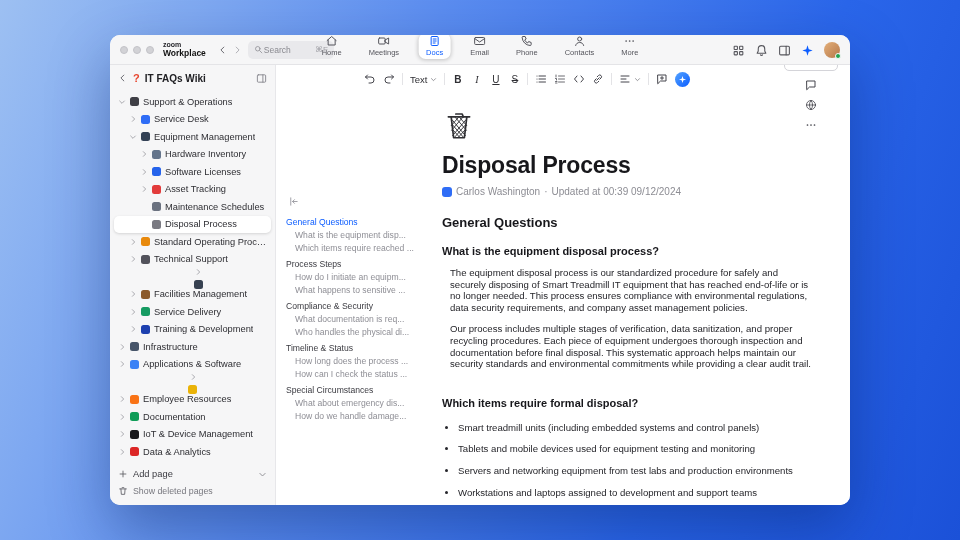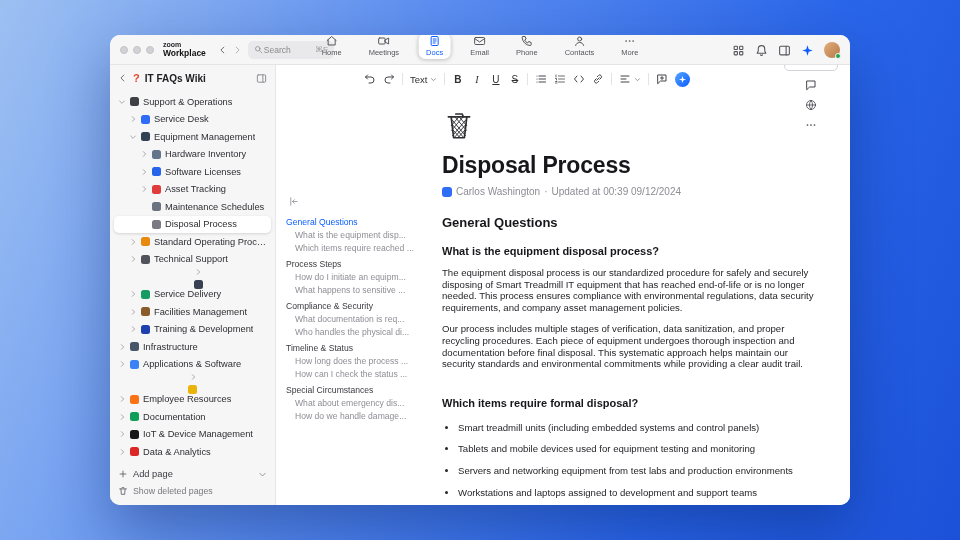--- a/index.html
+++ b/index.html
@@ -111,21 +111,21 @@
   .doc { flex:1; padding:14px 34px 0 14px; min-width:0; }
   .doc-emoji { width:34px; height:36px; display:block; }
   .doc-title { font-size:23px; font-weight:700; color:#17171b; margin-top:9px; letter-spacing:-.2px; }
   .byline { display:flex; align-items:center; gap:4px; margin-top:7px; font-size:10px; color:#8c8c93; }
   .byline .bav { width:10px; height:10px; border-radius:3px; flex:none; }
   .byline .upd::before { content:"·"; margin-right:4px; }
   .doc h2 { font-size:13px; font-weight:700; color:#17171b; margin-top:18px; }
   .doc h3 { font-size:11px; font-weight:700; color:#17171b; }
   .h3a { margin-top:15px; }
   .h3b { margin-top:27px; }
-  .doc p { font-size:9.6px; line-height:11.6px; color:#26262b; margin-top:10px; }
+  .doc p { font-size:9.6px; line-height:11.6px; color:#26262b; margin-top:10px;margin-left:8px; }
   .doc ul { margin-top:13px; padding-left:16px; }
   .doc li { font-size:9.6px; line-height:11.6px; color:#26262b; margin-bottom:10px; }
 </style>
 </head>
 <body>
 
 <div class="stage">
   <div class="window">
 
     <div class="titlebar">
@@ -364,31 +364,31 @@
               </span>
               <span class="tree-ic" style="background: rgb(55, 65, 81);"></span>
               <span class="tree-lb">Operations Control</span>
             </div>
             <div class="tree-row" style="padding-left: 15px;">
               <span class="chev">
                 <svg viewBox="0 0 24 24" width="100%" height="100%" fill="none" stroke="currentColor" stroke-width="2.4" stroke-linecap="round" stroke-linejoin="round">
                   <path d="M10 5l7 7-7 7"></path>
                 </svg>
               </span>
+              <span class="tree-ic" style="background: rgb(139, 90, 43);"></span>
+              <span class="tree-lb">Facilities Management</span>
+            </div>
+            <div class="tree-row" style="padding-left: 15px;">
+              <span class="chev">
+                <svg viewBox="0 0 24 24" width="100%" height="100%" fill="none" stroke="currentColor" stroke-width="2.4" stroke-linecap="round" stroke-linejoin="round">
+                  <path d="M10 5l7 7-7 7"></path>
+                </svg>
+              </span>
               <span class="tree-ic" style="background: rgb(22, 155, 98);"></span>
               <span class="tree-lb">Service Delivery</span>
-            </div>
-            <div class="tree-row" style="padding-left: 15px;">
-              <span class="chev">
-                <svg viewBox="0 0 24 24" width="100%" height="100%" fill="none" stroke="currentColor" stroke-width="2.4" stroke-linecap="round" stroke-linejoin="round">
-                  <path d="M10 5l7 7-7 7"></path>
-                </svg>
-              </span>
-              <span class="tree-ic" style="background: rgb(139, 90, 43);"></span>
-              <span class="tree-lb">Facilities Management</span>
             </div>
             <div class="tree-row" style="padding-left: 15px;">
               <span class="chev">
                 <svg viewBox="0 0 24 24" width="100%" height="100%" fill="none" stroke="currentColor" stroke-width="2.4" stroke-linecap="round" stroke-linejoin="round">
                   <path d="M10 5l7 7-7 7"></path>
                 </svg>
               </span>
               <span class="tree-ic" style="background: rgb(30, 64, 175);"></span>
               <span class="tree-lb">Training &amp; Development</span>
             </div>

